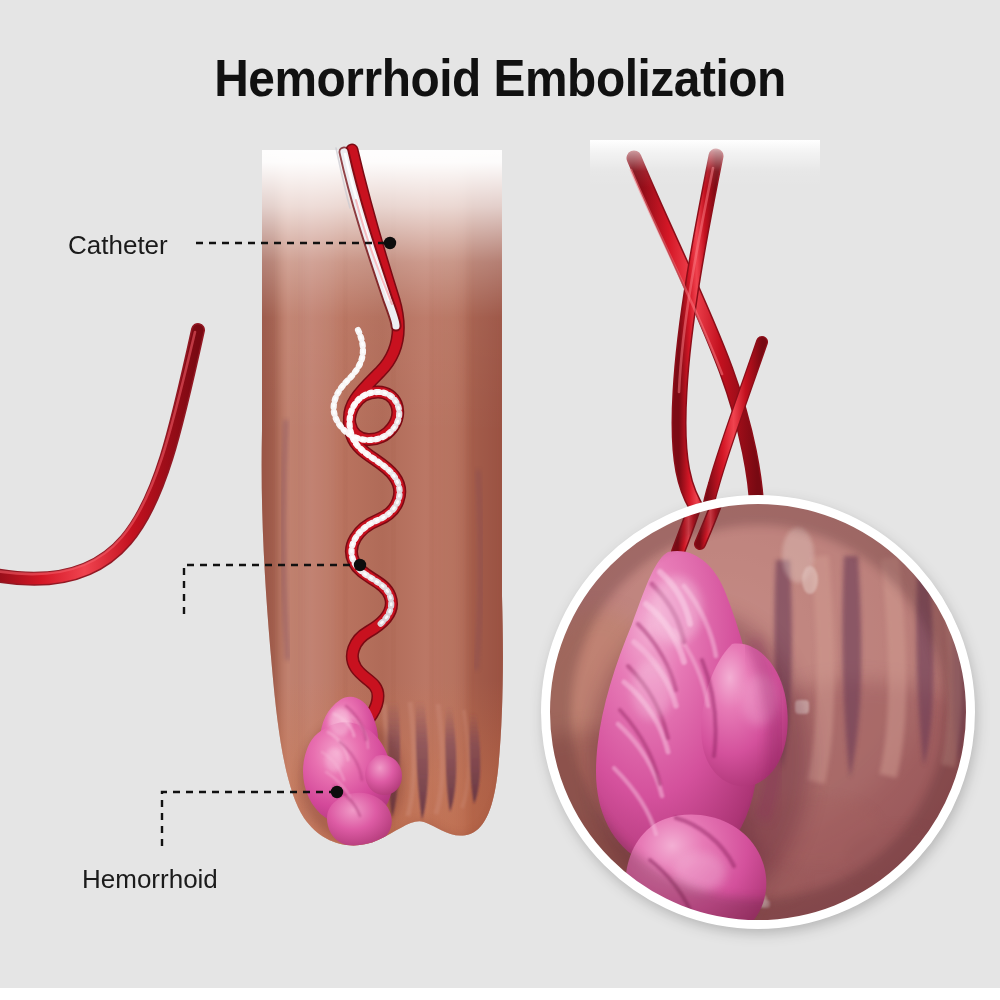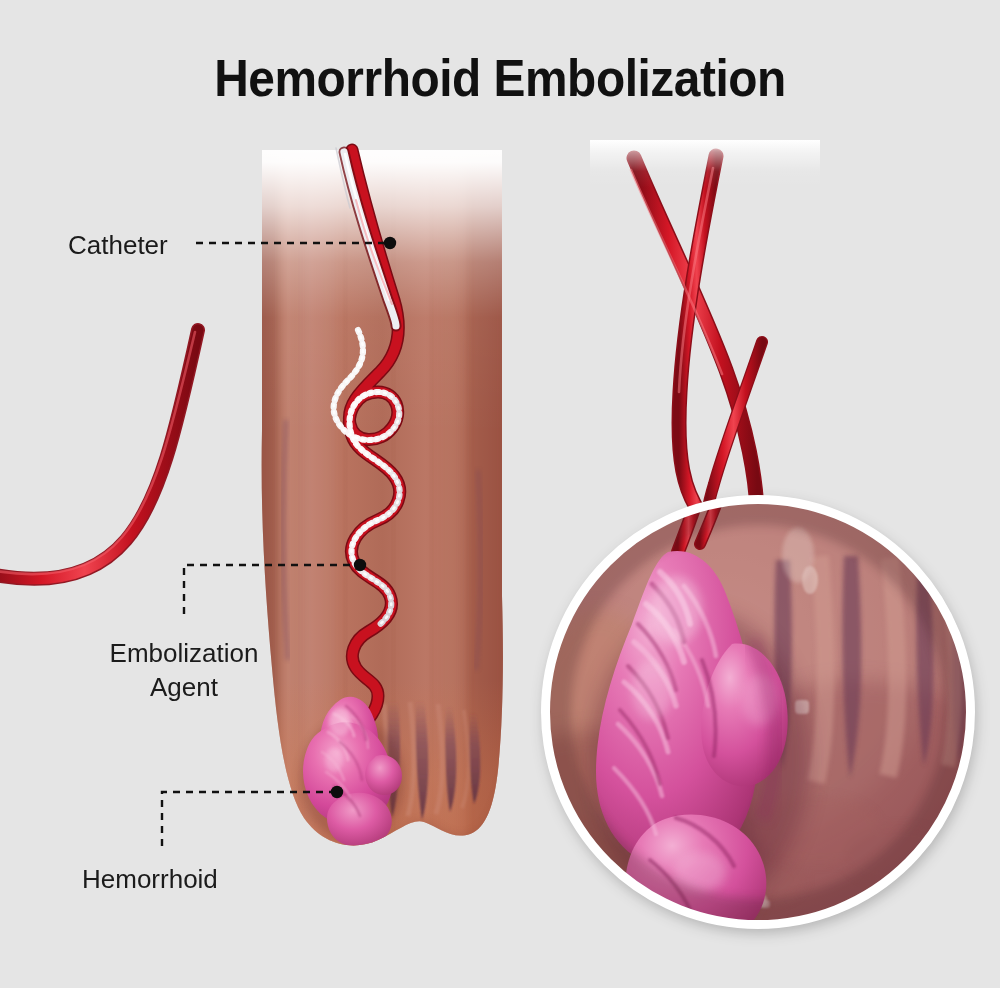--- a/index.html
+++ b/index.html
@@ -521,18 +521,16 @@
       <circle cx="390" cy="243" r="6.2"></circle>
       <circle cx="360" cy="565" r="6.2"></circle>
       <circle cx="337" cy="792" r="6.2"></circle>
     </g>
   </svg>
 
   <div id="title">Hemorrhoid Embolization</div>
 
   <div class="label" id="label-catheter">Catheter</div>
 
-  <div class="label" id="label-embolization">Embolization
-Agent</div>
 
   <div class="label" id="label-hemorrhoid">Hemorrhoid</div>
 
 </div>
 
 </body></html>

